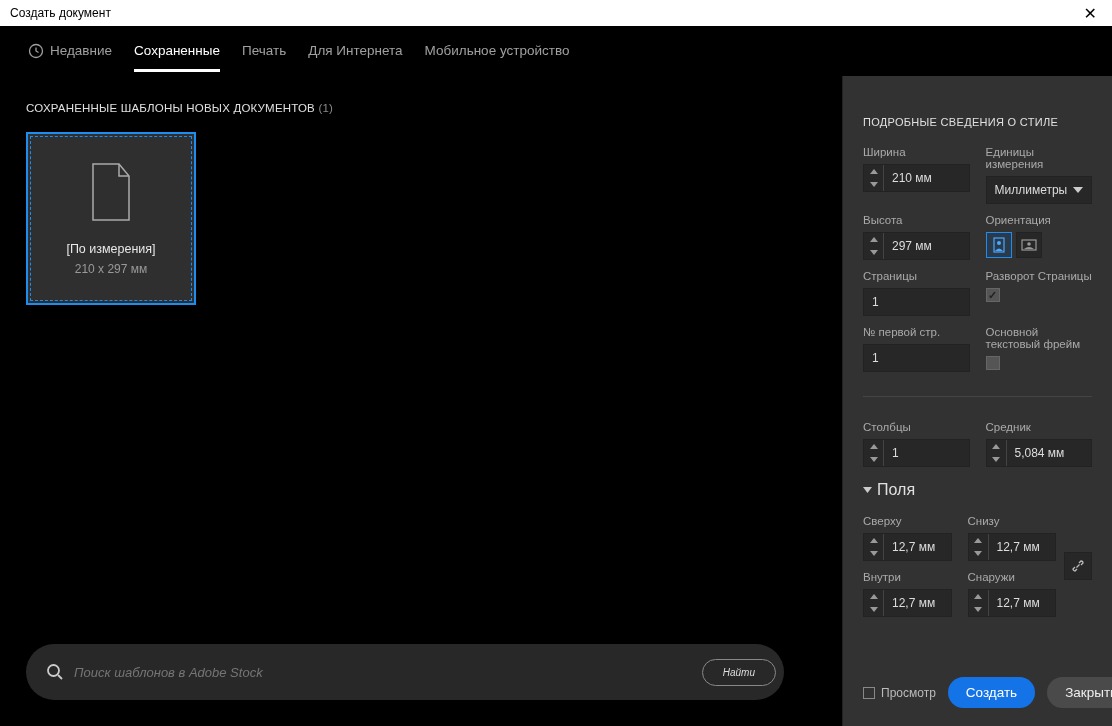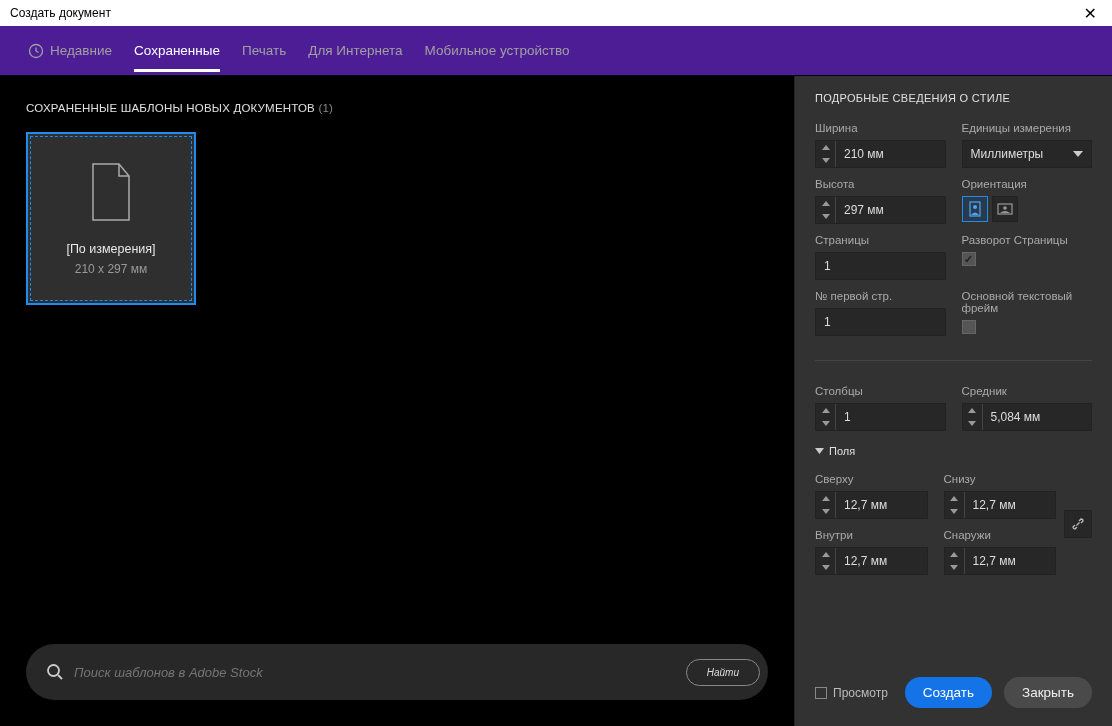--- a/index.html
+++ b/index.html
@@ -17,21 +17,21 @@
     color: #000;
     height: 26px;
     display: flex;
     align-items: center;
     justify-content: space-between;
     padding: 10px 10px;
   }
   .titlebar-title { font-size: 12px; }
   .close-x { font-size: 16px; cursor: pointer; padding: 0 5px; }
   .tabs {
-    background: #4c1d95;
+    background: #000000;
     display: flex;
     padding: 0 28px;
     gap: 22px;
     height: 50px;
     align-items: center;
     border-bottom: 1px solid #000;
   }
   .tab {
     color: #a0a0a0;
     cursor: pointer;
@@ -118,27 +118,28 @@
     border: 1.5px solid #888;
     background: transparent;
     color: #ddd;
     border-radius: 20px;
     padding: 7px 20px;
     font-size: 10px;
     cursor: pointer;
     font-style: italic;
   }
   .right-panel {
-    width: 318px;
+    width: 270px;
     background: #323232;
     border-left: 1px solid #222;
-    padding: 16px 20px 18px 20px;
+    padding: 40px 20px 18px 20px;
     display: flex;
     flex-direction: column;
     overflow-y: auto;
+    margin-left: 32px;
   }
   .panel-title {
     font-size: 11px;
     color: #e0e0e0;
     letter-spacing: 0.3px;
     margin-bottom: 18px;
   }
   .docname-row {
     display: flex;
     align-items: center;
@@ -248,21 +249,21 @@
   .divider {
     border-top: 1px solid #444;
     margin: 14px 0;
     grid-column: 1 / -1;
   }
   .collapse-header {
     display: flex;
     align-items: center;
     gap: 5px;
     color: #e0e0e0;
-    font-size: 11px;
+    font-size: 16px;
     cursor: pointer;
     margin: 4px 0 6px 0;
     grid-column: 1 / -1;
   }
   .margins-wrap {
     grid-column: 1 / -1;
     display: flex;
     gap: 8px;
     align-items: center;
   }

